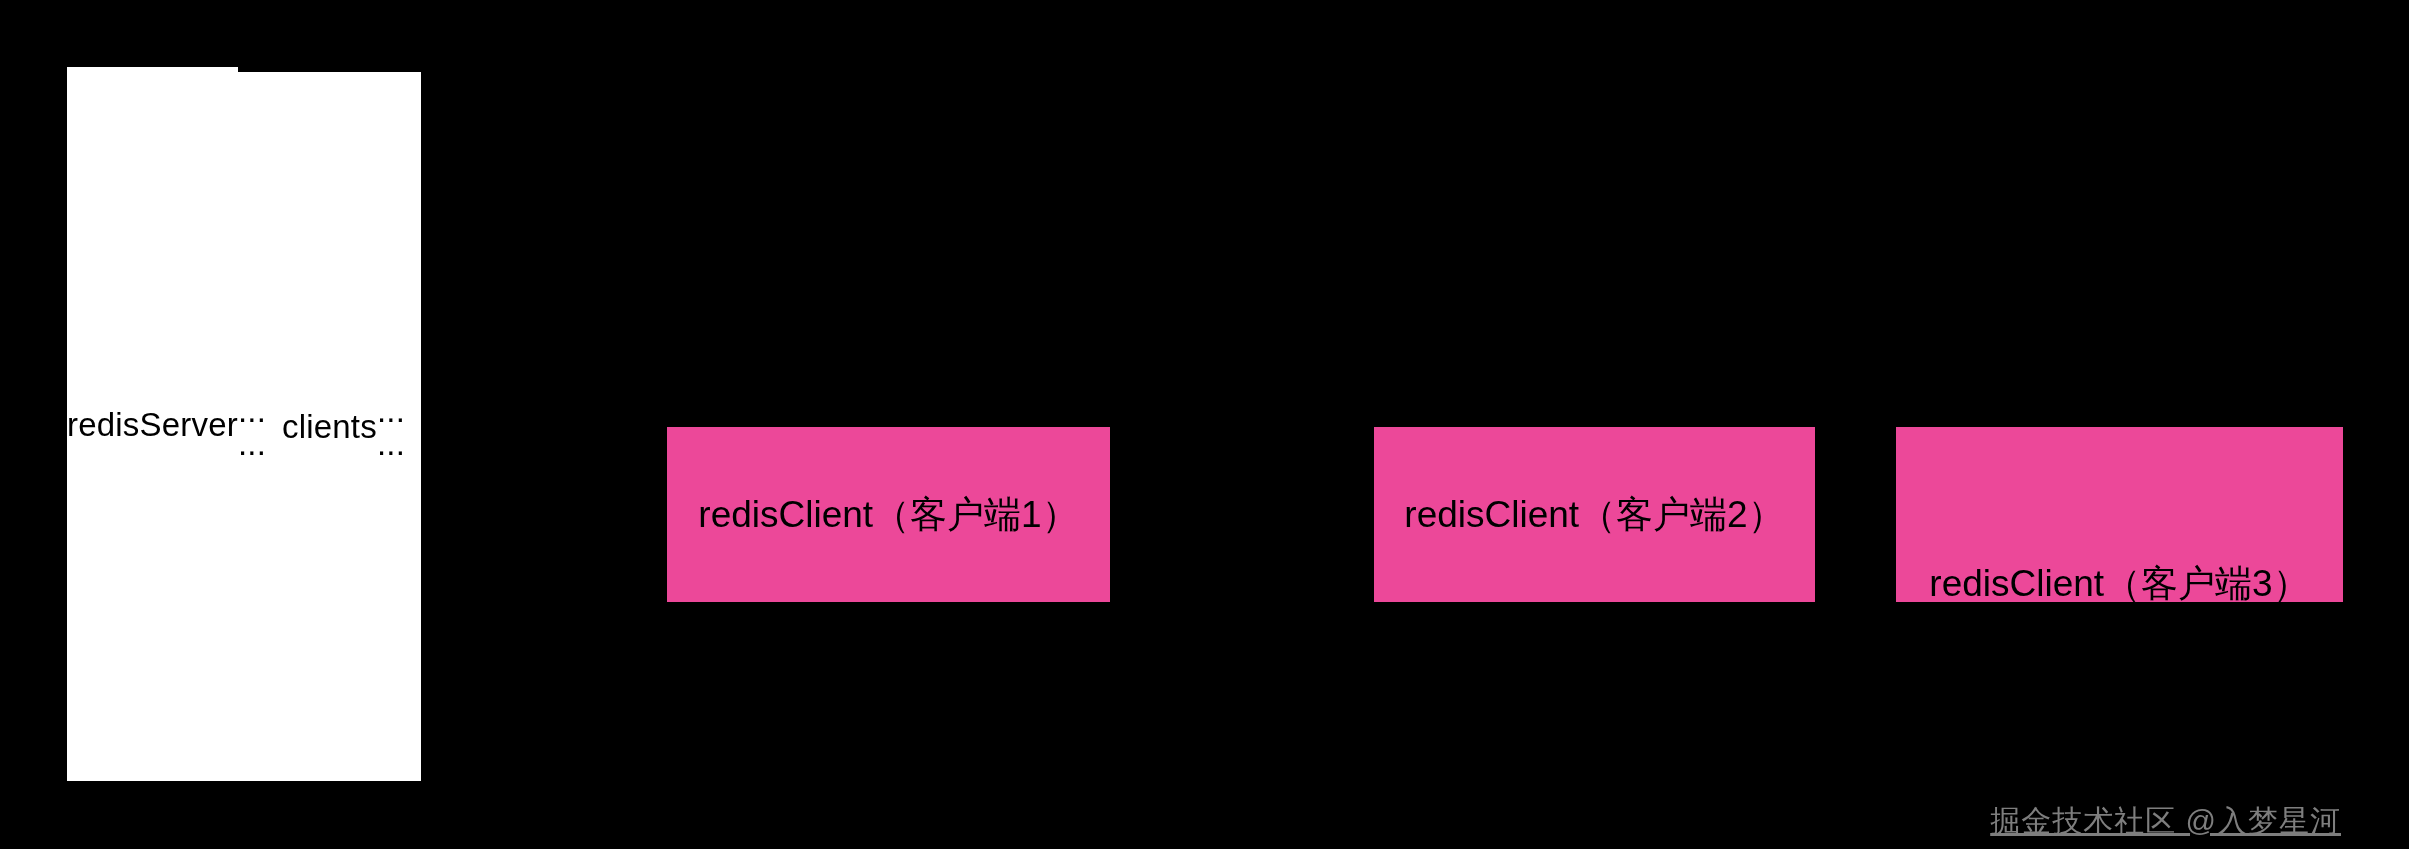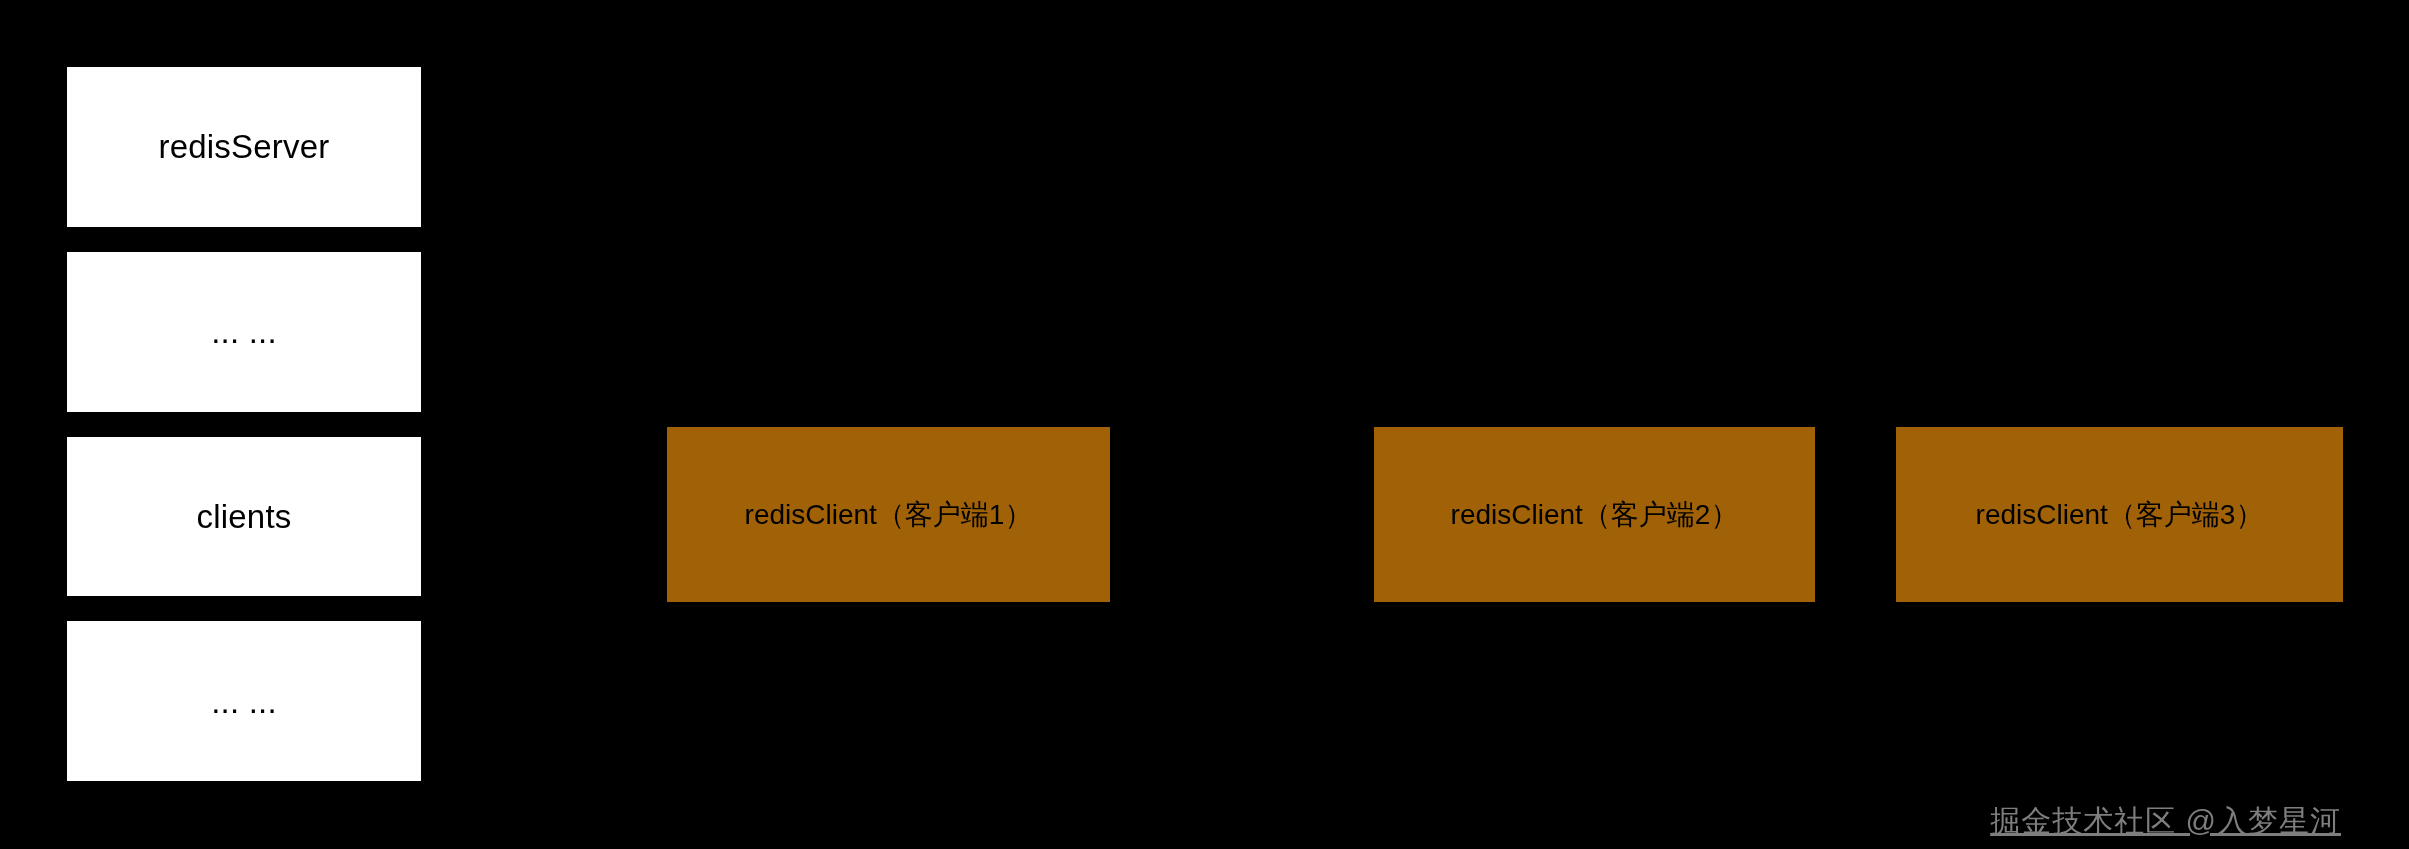--- a/index.html
+++ b/index.html
@@ -20,23 +20,22 @@
   }
 
   
   .server-column {
     position: absolute;
     left: 67px;
     top: 67px;
     width: 354px;
     height: 714px;
     display: flex;
-    flex-direction: column;
+    flex-direction: row;
     background: #000000;
-    gap: 20px;
   }
   .server-cell {
     flex: 1 1 0;
     background: #ffffff;
     color: #000000;
     display: flex;
     align-items: center;
     justify-content: center;
     font-size: 33px;
     line-height: 1;
@@ -44,32 +43,32 @@
   }
   .server-cell + .server-cell {
     margin-top: 5px;
   }
 
   
   .client-box {
     position: absolute;
     top: 427px;
     height: 175px;
-    background: #a16207;
+    background: #ec4899;
     color: #000000;
     display: flex;
     align-items: center;
     justify-content: center;
-    font-size: 28px;
+    font-size: 37px;
     line-height: 1;
     white-space: nowrap;
   }
   .client-1 { left: 667px;  width: 443px; }
   .client-2 { left: 1374px; width: 441px; }
-  .client-3 { left: 1896px; width: 447px; }
+  .client-3 { left: 1896px; width: 447px; align-items: flex-end; }
 
   
   .watermark {
     position: absolute;
     right: 68px;
     bottom: 10px;
     color: #9a9a9a;
     font-size: 30px;
     line-height: 1.2;
     letter-spacing: 1px;

